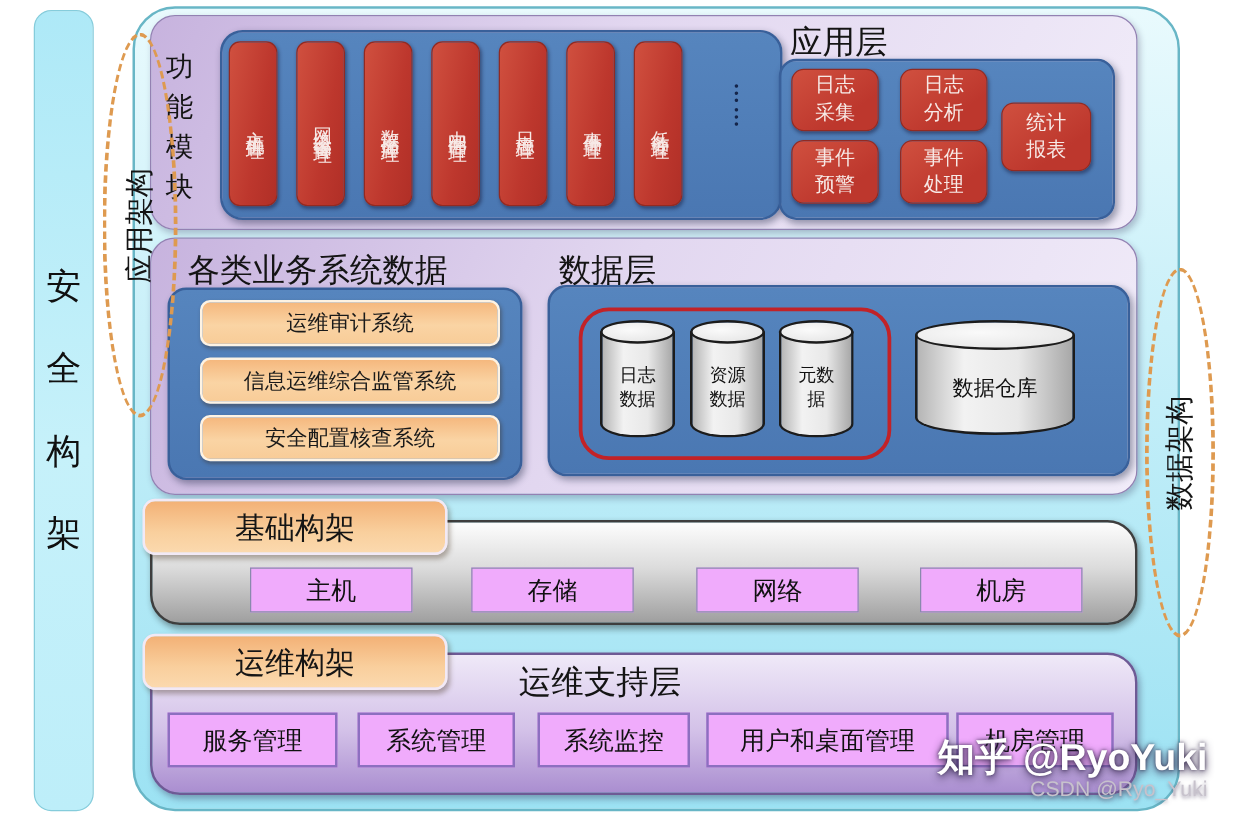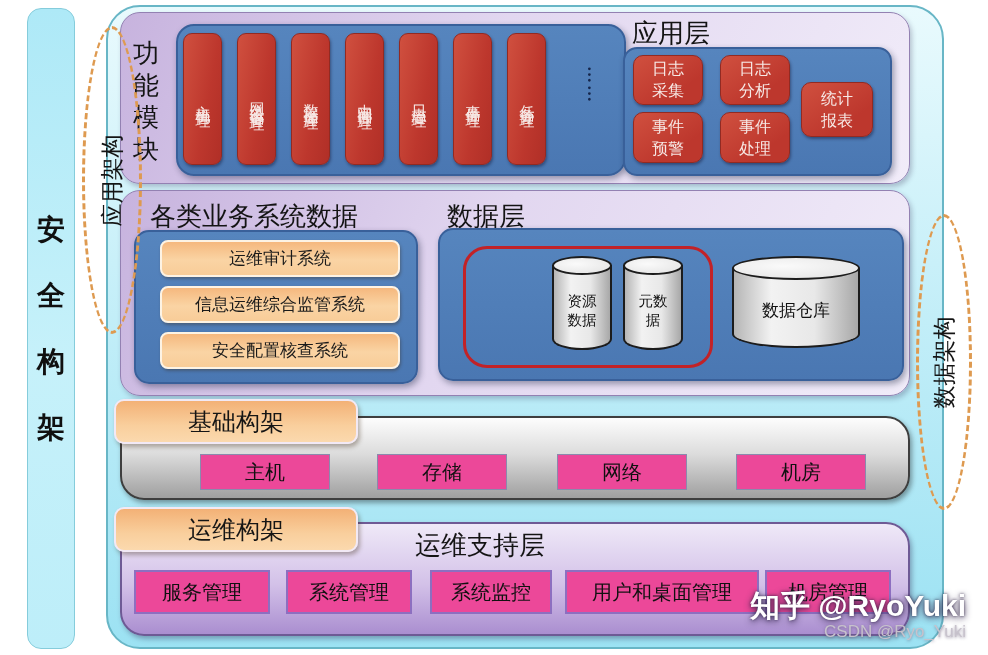--- a/index.html
+++ b/index.html
@@ -11,21 +11,21 @@
   .abs{position:absolute;}
 
   
   .side-bar{
     left:27px;top:8px;width:46px;height:639px;border-radius:14px;
     background:linear-gradient(to bottom,#aee9f7,#c6f1fa 55%,#bdeef9);
     border:1.5px solid #85ccdb;
     display:flex;align-items:center;justify-content:center;
   }
   .side-title{
-    width:1.1em;font-size:28px;font-weight:bold;line-height:66px;
+    width:1.1em;font-size:28px;font-weight:normal;line-height:66px;
     text-align:center;word-break:break-all;color:#101010;
   }
 
   
   .main-panel{
     left:106px;top:5px;width:834px;height:640px;border-radius:34px;
     background:linear-gradient(to bottom,#e9fafd 0%,#c9f0f9 40%,#9ce2f3 100%);
     border:2px solid #68b6c6;
   }
 
@@ -38,21 +38,21 @@
   .blue-panel{
     background:linear-gradient(to bottom,#5685be 0%,#4a77b2 100%);
     border:2px solid #39609a;
     box-shadow:2px 3px 6px rgba(20,30,60,.4);
   }
 
   .sec-title{font-size:26px;color:#141414;white-space:nowrap;}
 
   
   .func-label{
-    width:1.15em;font-size:26px;line-height:32px;color:#141414;
+    width:1.15em;font-size:22px;line-height:32px;color:#141414;
     word-break:break-all;text-align:center;
   }
 
   
   .vbtn{
     background:linear-gradient(100deg,#d0503f 0%,#bd372d 60%,#b02f27 100%);
     border:1.5px solid #922a22;border-radius:9px;
     box-shadow:1px 2px 3px rgba(20,20,50,.45);
     writing-mode:vertical-rl;text-orientation:upright;
     display:flex;align-items:center;justify-content:center;
@@ -88,21 +88,21 @@
   }
 
   
   .gray-bar{
     left:120px;top:416px;width:786px;height:80px;border-radius:24px;
     background:linear-gradient(to bottom,#fdfdfd 0%,#dcdcdc 45%,#9f9f9f 100%);
     border:2px solid #3e3e3e;
     box-shadow:2px 3px 5px rgba(20,20,20,.4);z-index:2;
   }
   .white-box{
-    background:#ec4899;border:1.5px solid #8a8aad;
+    background:#f0abfc;border:1.5px solid #8a8aad;
     display:flex;align-items:center;justify-content:center;
     font-size:20px;color:#111;white-space:nowrap;z-index:3;
   }
   .white-box.ops{border:2px solid #8d6fc0;text-align:right;}
 
   
   .ops-panel{
     left:120px;top:522px;width:786px;height:110px;border-radius:24px;
     background:linear-gradient(to bottom,#efe9f8 0%,#d3c1e8 55%,#aa8ed0 100%);
     border:2px solid #6e5a95;
@@ -191,20 +191,25 @@
   <div class="abs sec-title" style="left:447px;top:199px;text-align:center;">数据层</div>
 
   <div class="abs blue-panel" style="left:134px;top:230px;width:280px;height:150px;border-radius:15px;"></div>
   <div class="abs orange-btn" style="left:160px;top:240px;width:236px;height:33px;">运维审计系统</div>
   <div class="abs orange-btn" style="left:160px;top:286px;width:236px;height:33px;">信息运维综合监管系统</div>
   <div class="abs orange-btn" style="left:160px;top:332px;width:236px;height:33px;">安全配置核查系统</div>
 
   <div class="abs blue-panel" style="left:438px;top:228px;width:462px;height:149px;border-radius:15px;"></div>
   <div class="abs red-ring" style="left:463px;top:246px;width:244px;height:116px;"></div>
 
+  <div class="abs cylinder" style="left:480px;top:256px;width:60px;height:94px;">
+    <div class="cyl-top"></div>
+    <div class="cyl-body"></div>
+    <div class="cyl-label">日志数据</div>
+  </div>
   <div class="abs cylinder" style="left:552px;top:256px;width:60px;height:94px;">
     <div class="cyl-top"></div>
     <div class="cyl-body"></div>
     <div class="cyl-label">资源数据</div>
   </div>
   <div class="abs cylinder" style="left:623px;top:256px;width:60px;height:94px;">
     <div class="cyl-top"></div>
     <div class="cyl-body"></div>
     <div class="cyl-label">元数据</div>
   </div>

